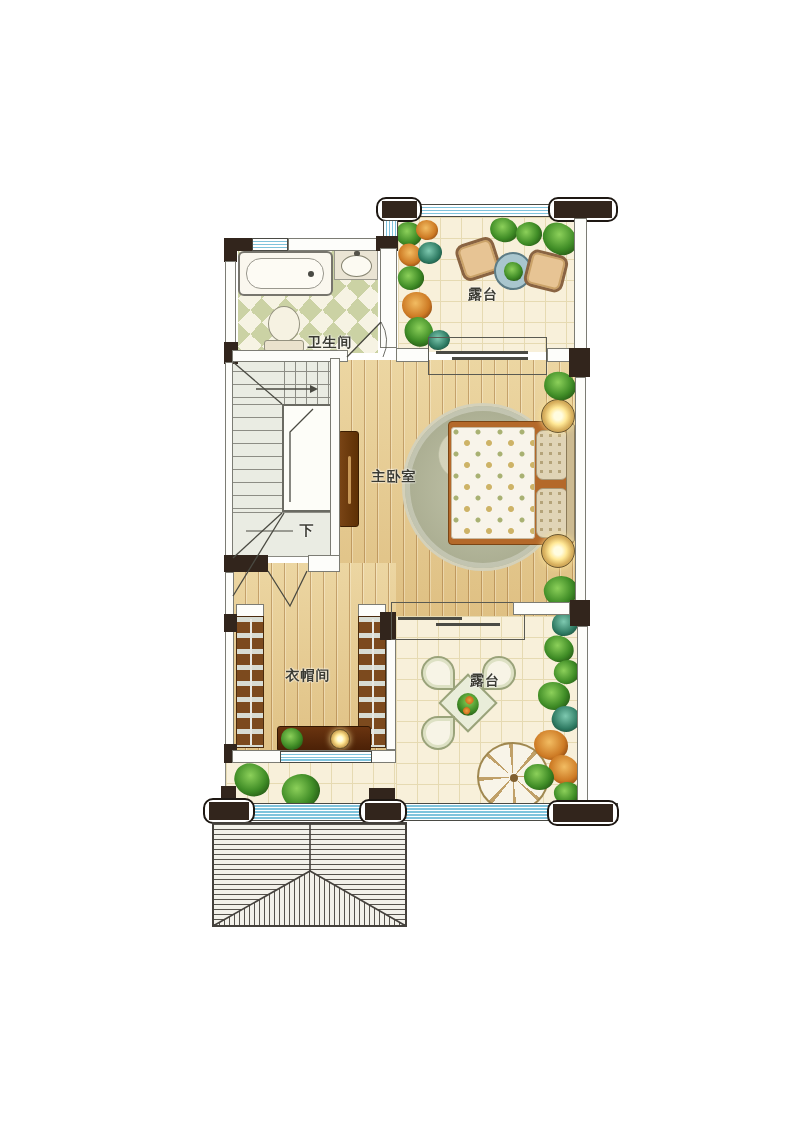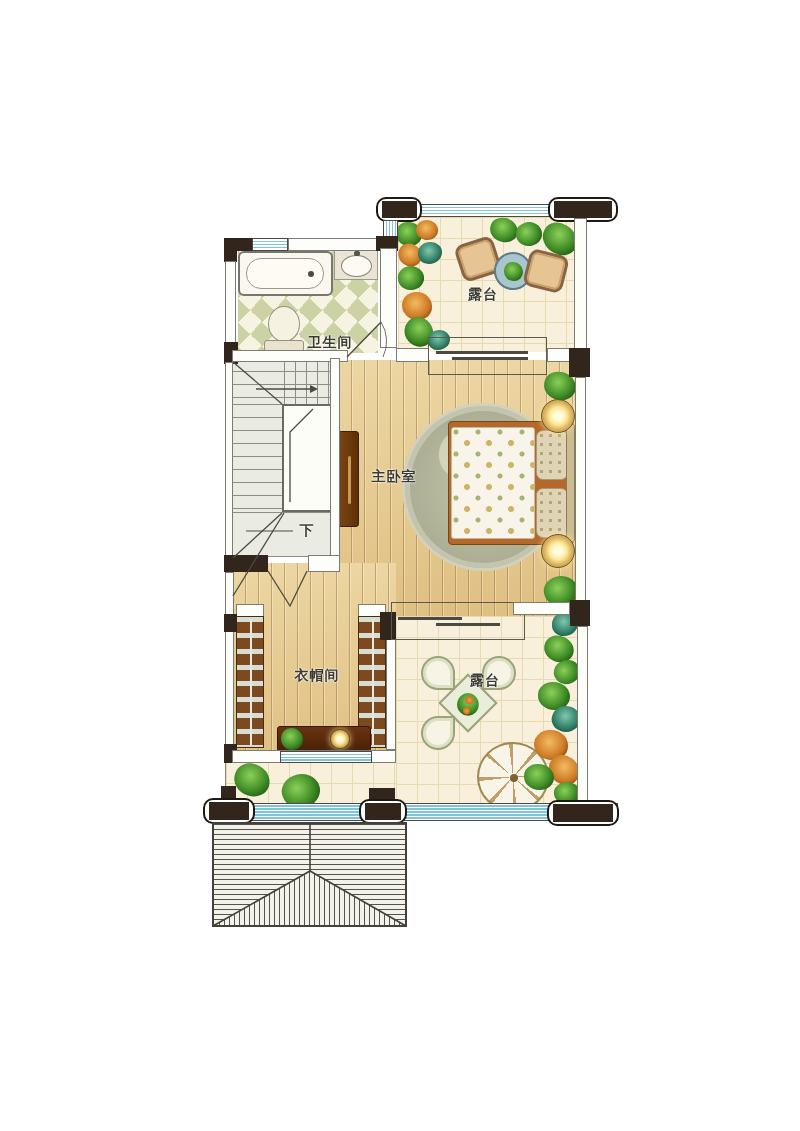--- a/index.html
+++ b/index.html
@@ -239,17 +239,17 @@
         <path d="M213,926 L310,871 L406,926"></path>
         <path d="M310,871 L310,823"></path>
       </g>
     </g>
     <polygon points="310,385 318,389 310,393" fill="#4a4a42"></polygon>
   </svg>
 
   <div class="abs label" style="left:455px;top:286px;width:56px;">露台</div>
   <div class="abs label" style="left:296px;top:334px;width:68px;">卫生间</div>
   <div class="abs label" style="left:358px;top:468px;width:72px;">主卧室</div>
-  <div class="abs label" style="left:281px;top:667px;width:72px;">衣帽间</div>
+  <div class="abs label" style="left:272px;top:667px;width:72px;">衣帽间</div>
   <div class="abs label" style="left:457px;top:672px;width:56px;">露台</div>
   <div class="abs label" style="left:296px;top:522px;width:22px;">下</div>
 
 </div>
 
 </body></html>

